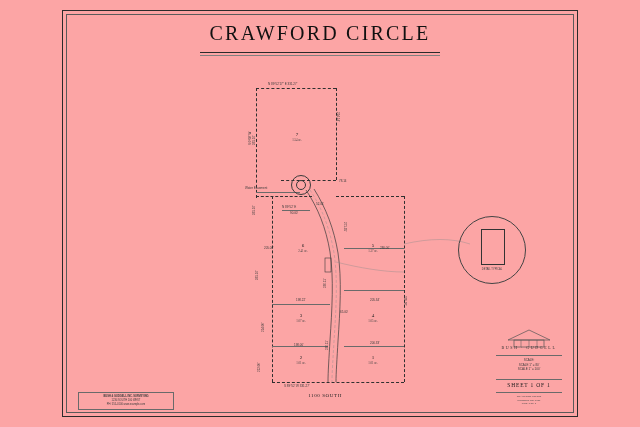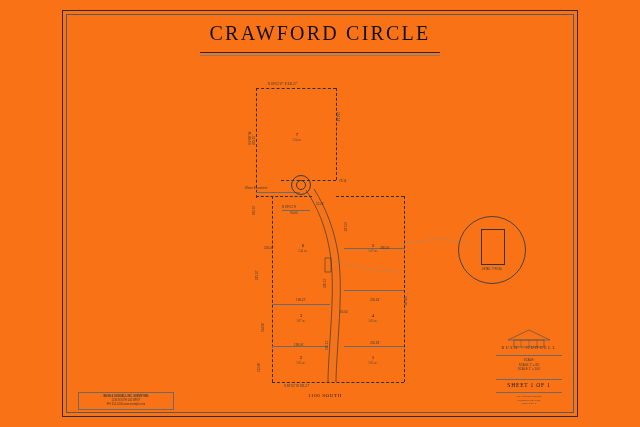--- a/index.html
+++ b/index.html
@@ -11,21 +11,21 @@
     width: 640px;
     height: 427px;
     font-family: "Liberation Serif", serif;
     color: #1a1a1a;
     overflow: hidden;
   }
   #sheet {
     position: relative;
     width: 640px;
     height: 427px;
-    background: #f97316;
+    background: #fca5a5;
   }
   
   .border-outer {
     position: absolute;
     left: 62px;
     top: 10px;
     width: 516px;
     height: 407px;
     border: 1.2px solid #2b2b2b;
     box-sizing: border-box;

